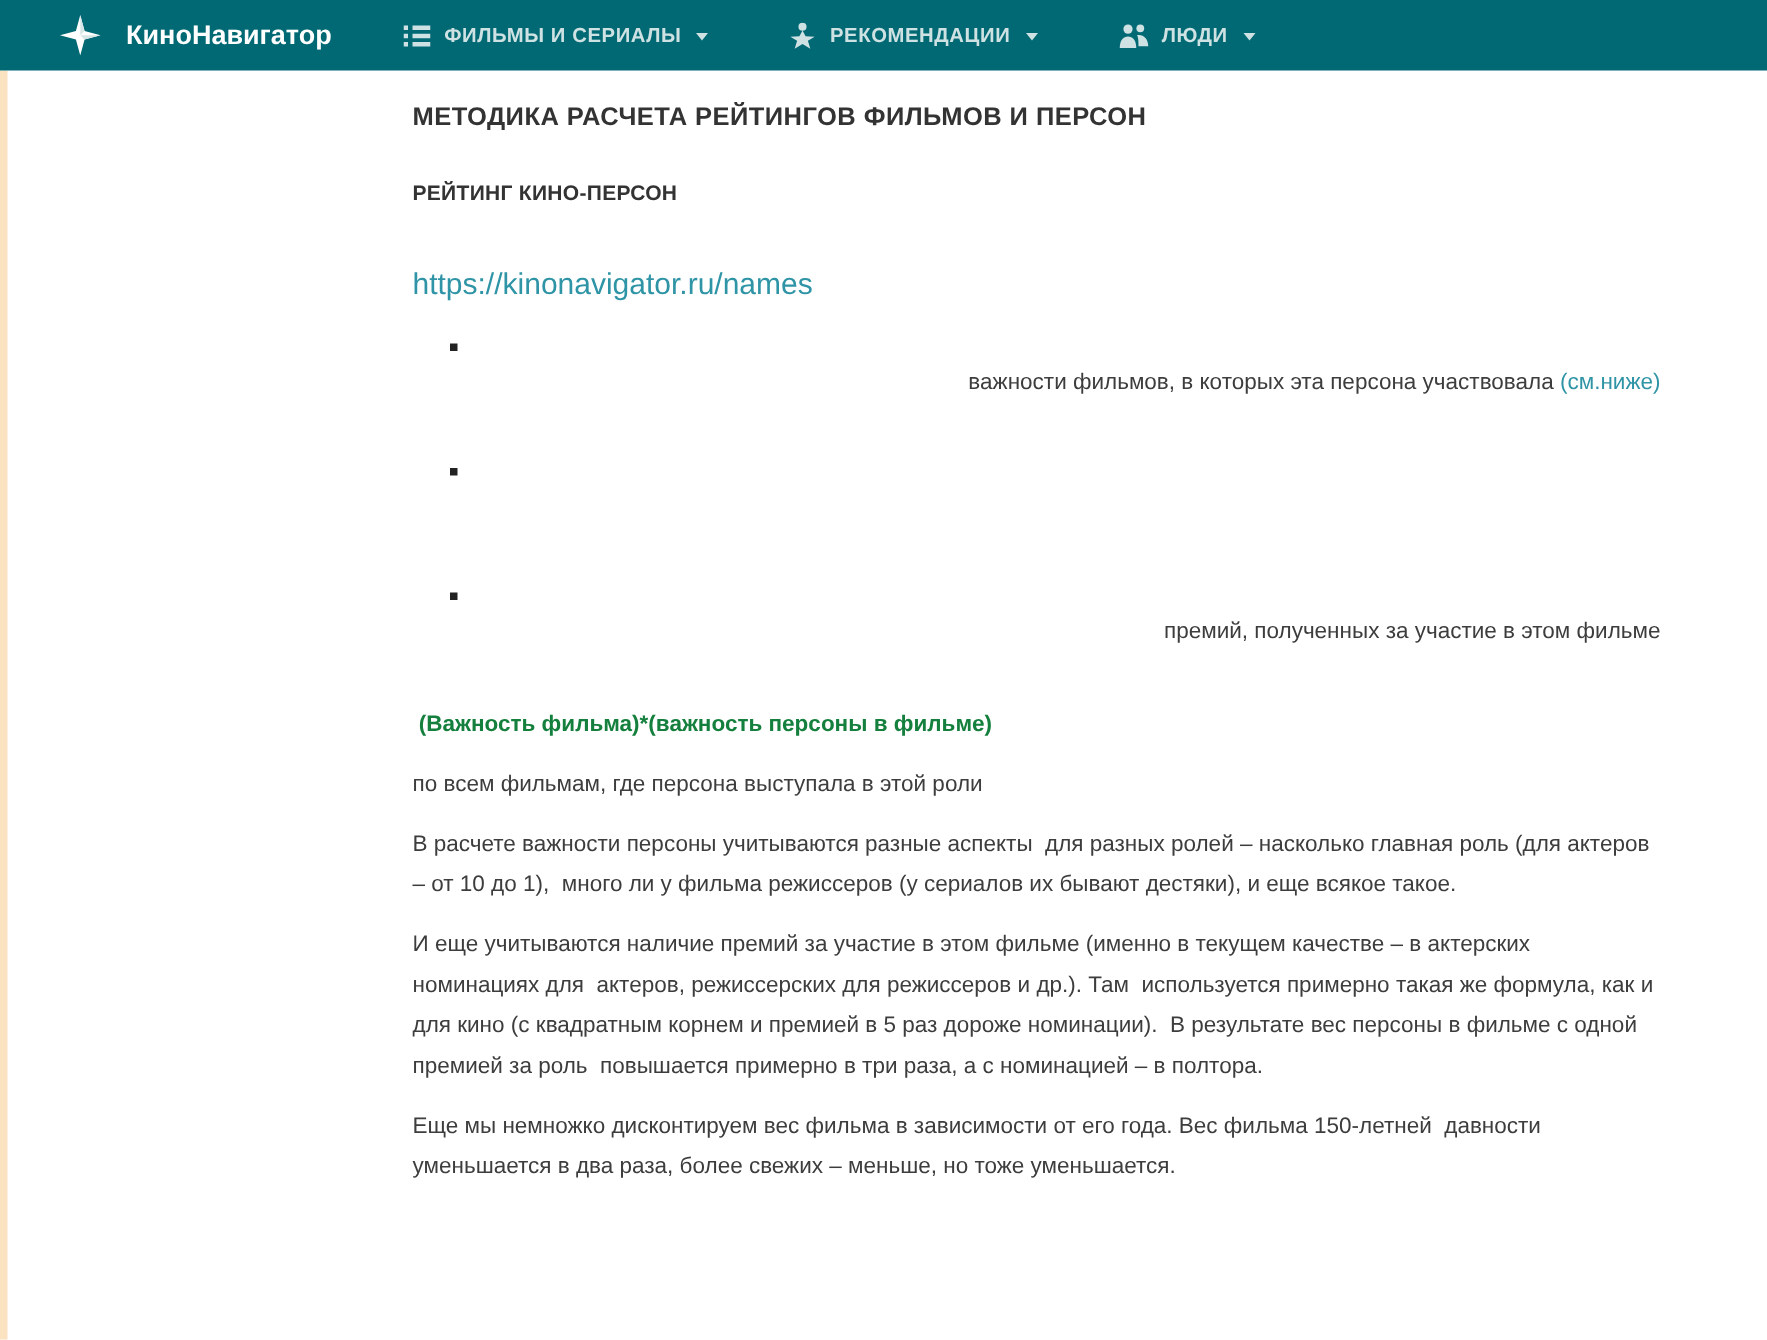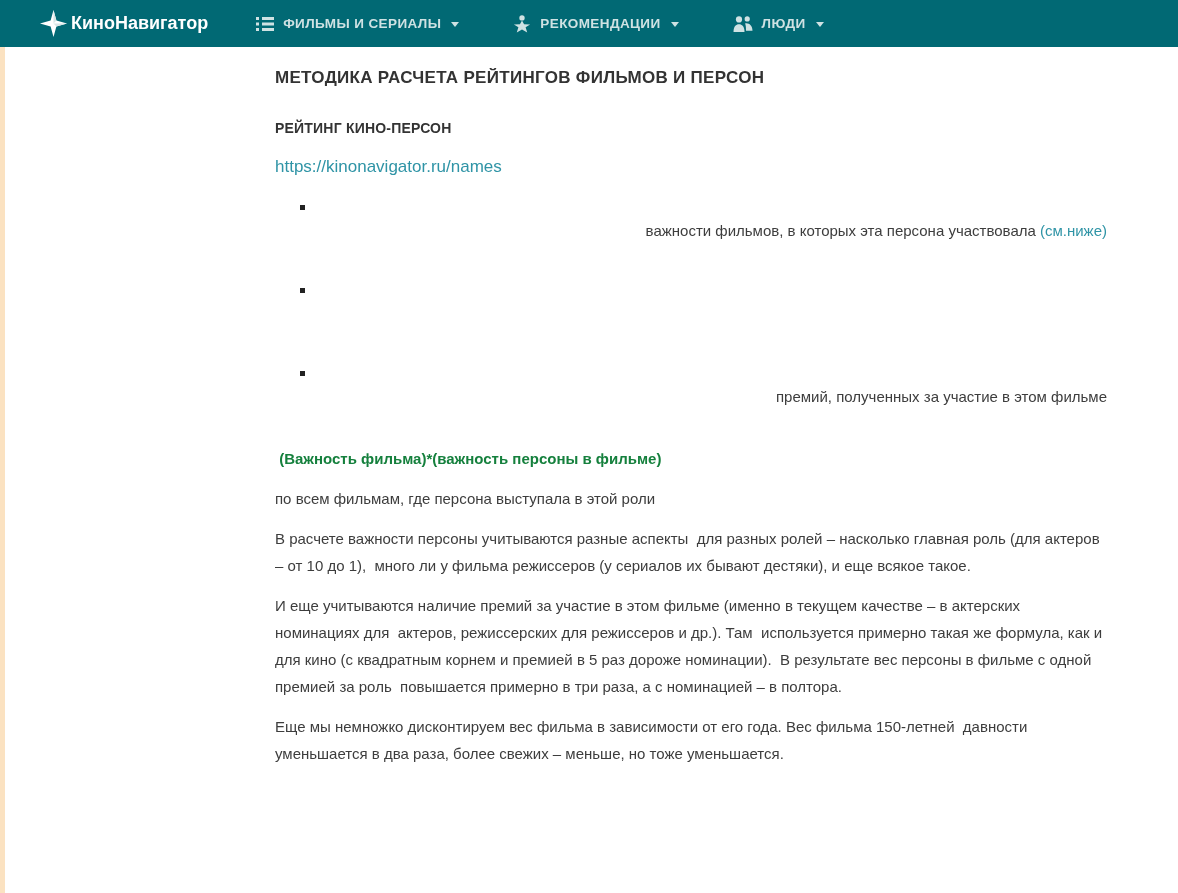--- a/index.html
+++ b/index.html
@@ -10,21 +10,21 @@
     font-family:"Liberation Sans", sans-serif;
   }
 
   
   .navbar {
     position:absolute; top:0; left:0; width:1178px; height:47px;
     background:#016974; display:flex; align-items:center;
     z-index:5;
   }
   .brand {
-    display:flex; align-items:center; gap:4px;
+    display:flex; align-items:center; gap:17px;
     margin-left:40px; color:#ffffff; font-weight:bold; font-size:18px;
     white-space:nowrap; cursor:pointer;
   }
   .nav-items { display:flex; margin-left:48px; gap:54px; }
   .nav-item {
     display:flex; align-items:center; gap:9px;
     color:#cfe2e3; font-weight:bold; font-size:13.5px; letter-spacing:.4px;
     white-space:nowrap; cursor:pointer;
   }
   .nav-item svg { display:block; }
@@ -49,22 +49,22 @@
     margin:20px 0 0 0; font-size:17px; line-height:22px;
     font-weight:bold; color:#333333; letter-spacing:.3px;
     white-space:pre-wrap;
   }
   .section-heading {
     margin:30px 0 0 0; font-size:14px; line-height:18px;
     font-weight:bold; color:#333333; letter-spacing:.2px;
     white-space:pre-wrap;
   }
   .doc-link {
-    display:inline-block; margin-top:20px;
-    font-size:17px; line-height:20px;
+    display:inline-block; margin-top:43px;
+    font-size:20px; line-height:20px;
     color:#2f94a6; text-decoration:none; cursor:pointer;
     white-space:pre-wrap;
   }
   .content p {
     margin:0 0 13px 0; font-size:15px; line-height:27px;
     white-space:pre-wrap;
   }
   .content p.intro { margin-top:22px; margin-bottom:0; }
   .content p.formula { font-weight:bold; color:#15803d; }
   .bullet-list {

